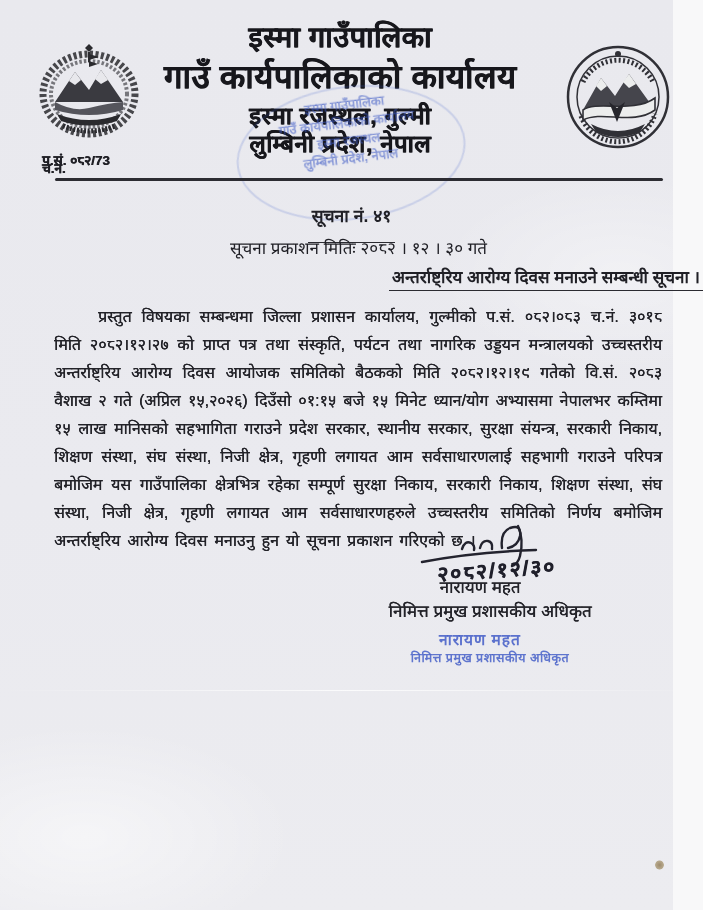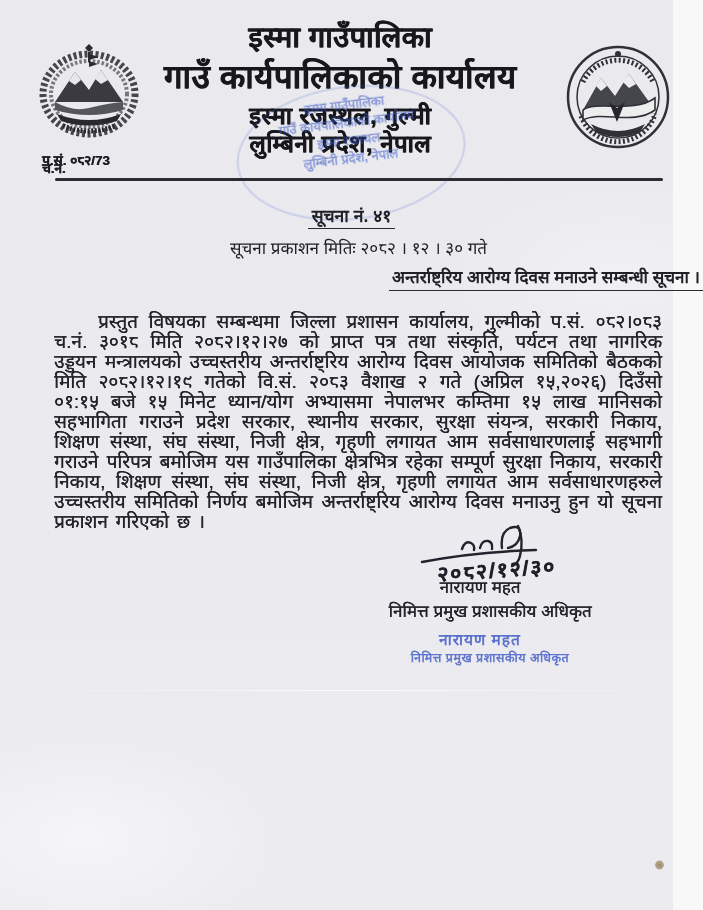--- a/index.html
+++ b/index.html
@@ -42,29 +42,29 @@
     pointer-events:none;
   }
   .office-stamp .oval{
     position:absolute;left:-14px;top:-10px;width:226px;height:130px;
     border:2px solid rgba(58,88,197,.18);border-radius:50%;
   }
   .office-stamp .sl{position:relative;}
 
   
   .notice-no{position:absolute;left:0;top:203px;width:703px;text-align:center;}
-  .notice-no span{font-size:17.5px;font-weight:700;color:#202026;border-bottom:1.6px solid #2b2b31;padding:0 4px 2px;}
+  .notice-no span{font-size:17.5px;font-weight:700;color:#202026;border-bottom:1.6px solid #2b2b31;padding:0 4px 16px;}
   .notice-date{position:absolute;left:0;top:236px;width:703px;text-align:center;font-size:17px;color:#202026;padding-left:7px;}
   .subject{position:absolute;left:0;top:265px;width:703px;text-align:right;}
   .subject span{font-size:17px;font-weight:700;color:#202026;border-bottom:1.6px solid #2b2b31;padding:0 3px 3px;}
 
   
   .body-para{
-    position:absolute;left:54px;top:312px;width:608px;
-    font-size:19px;line-height:20px;color:#232329;
+    position:absolute;left:54px;top:303px;width:608px;
+    font-size:16px;line-height:28px;color:#232329;
     text-align:justify;text-indent:44px;word-spacing:2.5px;
     text-shadow:.25px 0 0 #232329;
   }
 
   
   .sig-svg{position:absolute;left:418px;top:522px;}
   .hand-date{
     position:absolute;left:437px;top:554px;width:160px;
     font-size:21px;font-weight:700;color:#20202b;
     transform:rotate(-4deg) skewX(-4deg);letter-spacing:2px;

